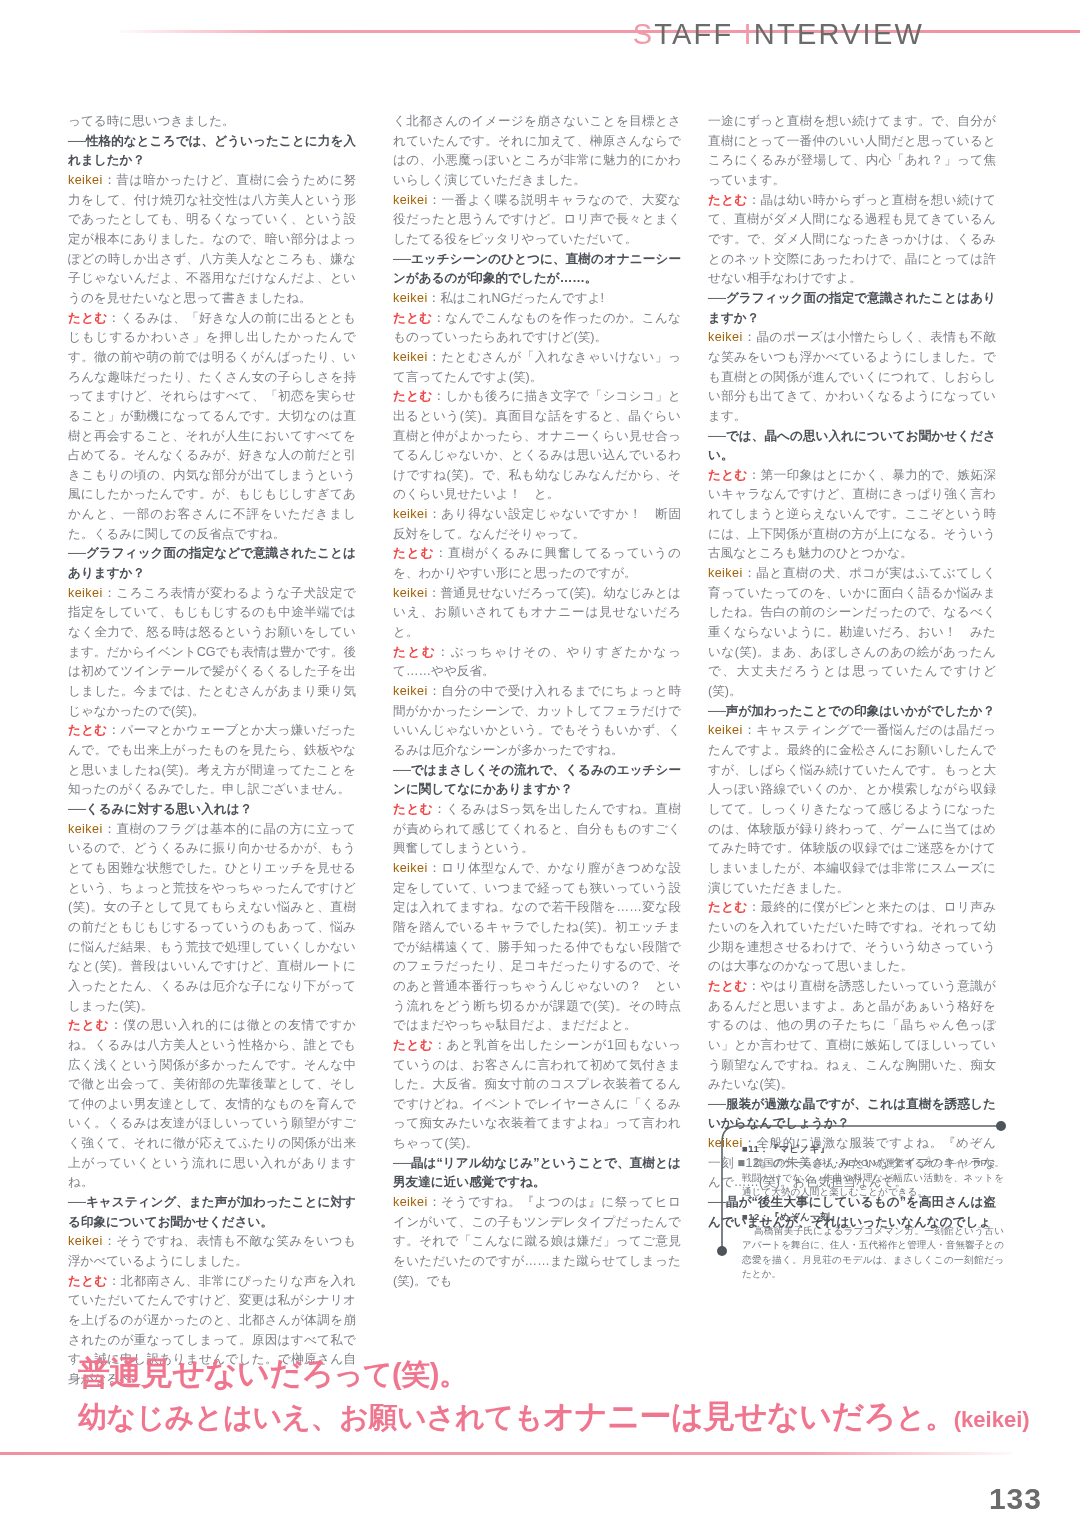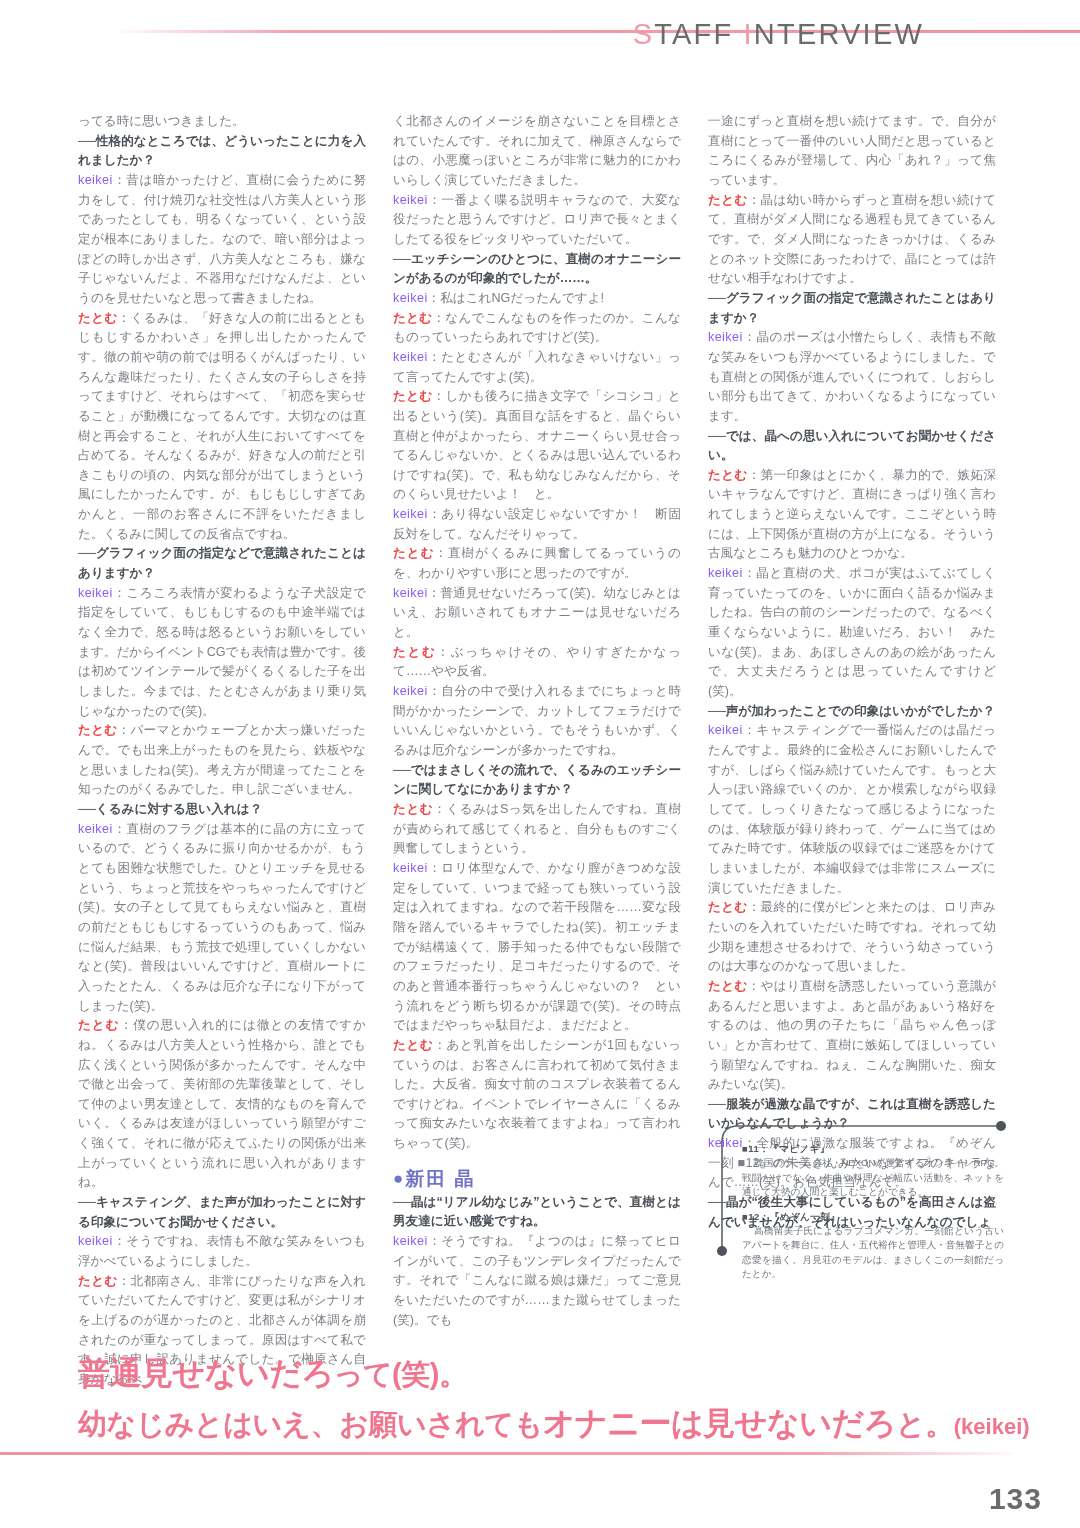--- a/index.html
+++ b/index.html
@@ -54,26 +54,26 @@
   .col {
     position: absolute;
     top: 112px;
     width: 288px;
     font-size: 12.6px;
     line-height: 19.65px;
     color: #7b7f86;
     text-align: justify;
     text-justify: inter-character;
   }
-  #col1 { left: 78px; }
+  #col1 { left: 68px; }
   #col2 { left: 393px; }
   #col3 { left: 708px; }
 
   .para { margin: 0; }
-  .speaker-k { color: #8b5cf6; letter-spacing: 0.4px; }
+  .speaker-k { color: #a16207; letter-spacing: 0.4px; }
   .speaker-t { color: #ef4444; font-weight: 700; }
   .q {
     color: #4c5158;
     font-weight: 700;
   }
 
   
   .section-head {
     margin: 12px 0 1px 0;
     font-size: 19px;
@@ -130,21 +130,21 @@
     font-weight: 700;
     letter-spacing: -0.5px;
   }
   #pq-line1 {
     font-size: 32px;
     line-height: 42px;
     white-space: nowrap;
   }
   #pq-line2 {
     font-size: 32px;
-    line-height: 56px;
+    line-height: 42px;
     white-space: nowrap;
   }
   .pq-small { font-size: 29px; }
   .pq-attr { font-size: 22px; letter-spacing: 0px; }
 
   
   #footer-rule {
     position: absolute;
     left: 0;
     top: 1452px;
@@ -201,21 +201,20 @@
     <p class="para"><span class="speaker-k">keikei</span><span>：あり得ない設定じゃないですか！　断固反対をして。なんだそりゃって。</span></p>
     <p class="para"><span class="speaker-t">たとむ</span><span>：直樹がくるみに興奮してるっていうのを、わかりやすい形にと思ったのですが。</span></p>
     <p class="para"><span class="speaker-k">keikei</span><span>：普通見せないだろって(笑)。幼なじみとはいえ、お願いされてもオナニーは見せないだろと。</span></p>
     <p class="para"><span class="speaker-t">たとむ</span><span>：ぶっちゃけその、やりすぎたかなって……やや反省。</span></p>
     <p class="para"><span class="speaker-k">keikei</span><span>：自分の中で受け入れるまでにちょっと時間がかかったシーンで、カットしてフェラだけでいいんじゃないかという。でもそうもいかず、くるみは厄介なシーンが多かったですね。</span></p>
     <p class="para"><span class="q">──ではまさしくその流れで、くるみのエッチシーンに関してなにかありますか？</span></p>
     <p class="para"><span class="speaker-t">たとむ</span><span>：くるみはSっ気を出したんですね。直樹が責められて感じてくれると、自分もものすごく興奮してしまうという。</span></p>
     <p class="para"><span class="speaker-k">keikei</span><span>：ロリ体型なんで、かなり膣がきつめな設定をしていて、いつまで経っても狭いっていう設定は入れてますね。なので若干段階を……変な段階を踏んでいるキャラでしたね(笑)。初エッチまでが結構遠くて、勝手知ったる仲でもない段階でのフェラだったり、足コキだったりするので、そのあと普通本番行っちゃうんじゃないの？　という流れをどう断ち切るかが課題で(笑)。その時点ではまだやっちゃ駄目だよ、まだだよと。</span></p>
     <p class="para"><span class="speaker-t">たとむ</span><span>：あと乳首を出したシーンが1回もないっていうのは、お客さんに言われて初めて気付きました。大反省。痴女寸前のコスプレ衣装着てるんですけどね。イベントでレイヤーさんに「くるみって痴女みたいな衣装着てますよね」って言われちゃって(笑)。</span></p>
 
-    <div class="section-head"><span class="bullet">●</span><span>新田 晶</span></div>
 
     <p class="para"><span class="q">──晶は“リアル幼なじみ”ということで、直樹とは男友達に近い感覚ですね。</span></p>
     <p class="para"><span class="speaker-k">keikei</span><span>：そうですね。『よつのは』に祭ってヒロインがいて、この子もツンデレタイプだったんです。それで「こんなに蹴る娘は嫌だ」ってご意見をいただいたのですが……また蹴らせてしまった(笑)。でも</span></p>
   </div>
 
   <div class="col" id="col3">
     <p class="para"><span>一途にずっと直樹を想い続けてます。で、自分が直樹にとって一番仲のいい人間だと思っているところにくるみが登場して、内心「あれ？」って焦っています。</span></p>
     <p class="para"><span class="speaker-t">たとむ</span><span>：晶は幼い時からずっと直樹を想い続けてて、直樹がダメ人間になる過程も見てきているんです。で、ダメ人間になったきっかけは、くるみとのネット交際にあったわけで、晶にとっては許せない相手なわけですよ。</span></p>
     <p class="para"><span class="q">──グラフィック面の指定で意識されたことはありますか？</span></p>
     <p class="para"><span class="speaker-k">keikei</span><span>：晶のポーズは小憎たらしく、表情も不敵な笑みをいつも浮かべているようにしました。でも直樹との関係が進んでいくにつれて、しおらしい部分も出てきて、かわいくなるようになっています。</span></p>

